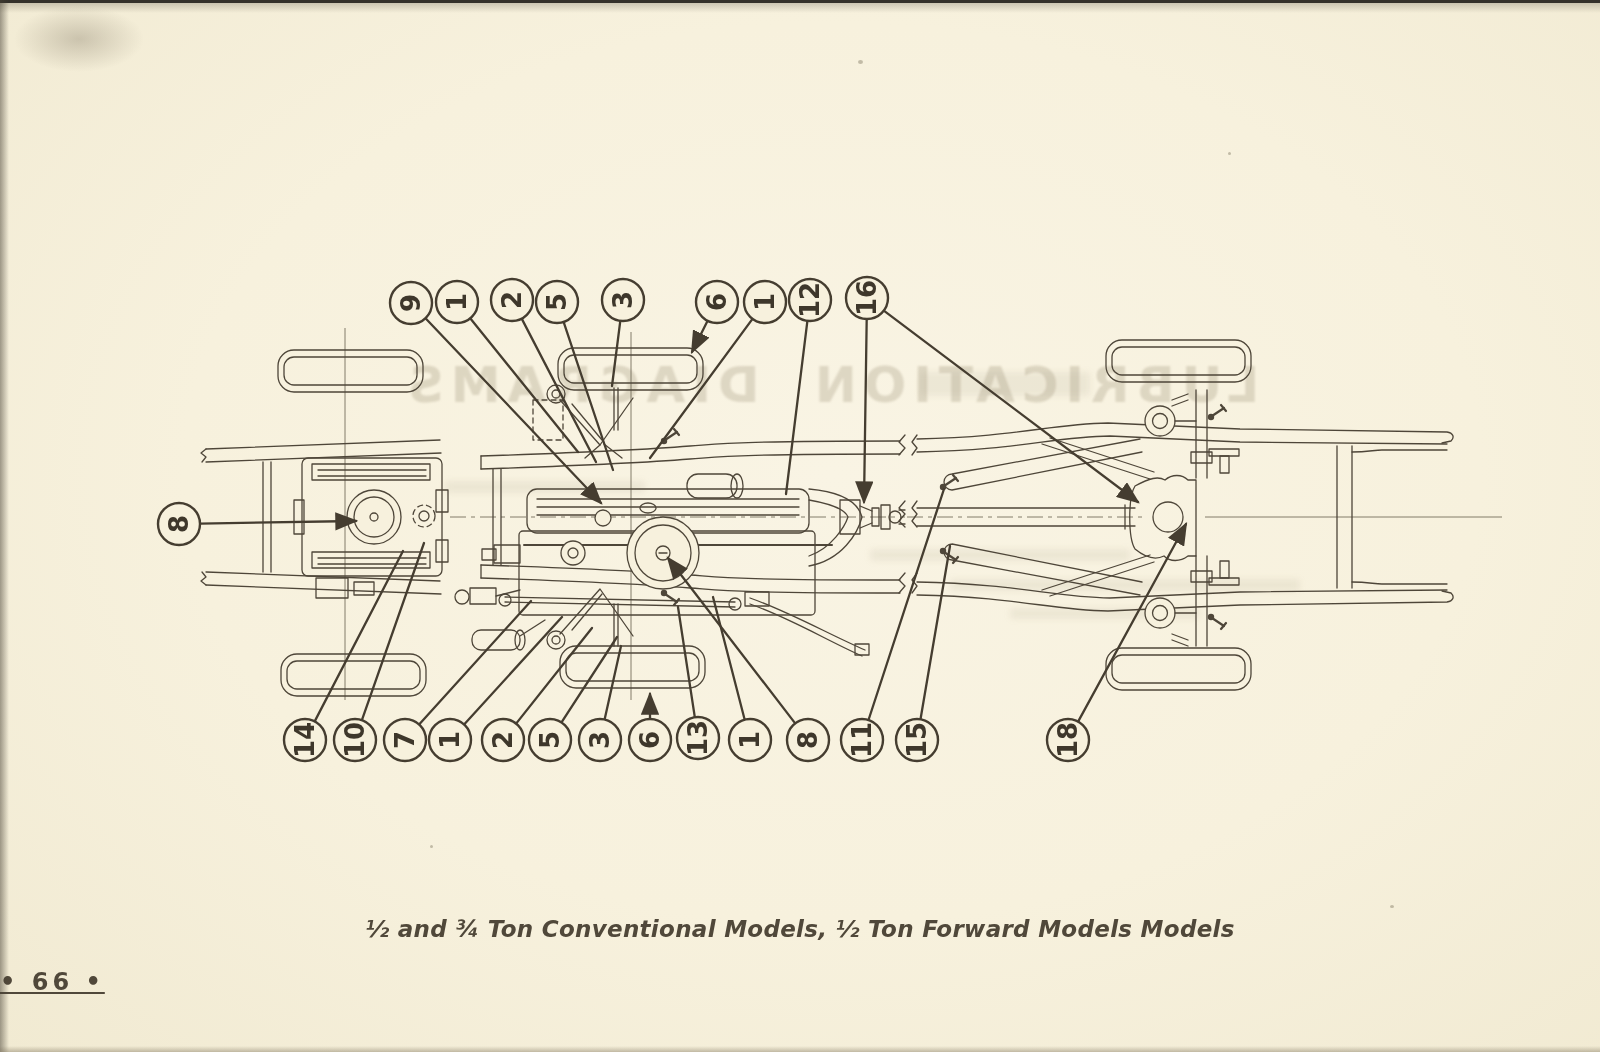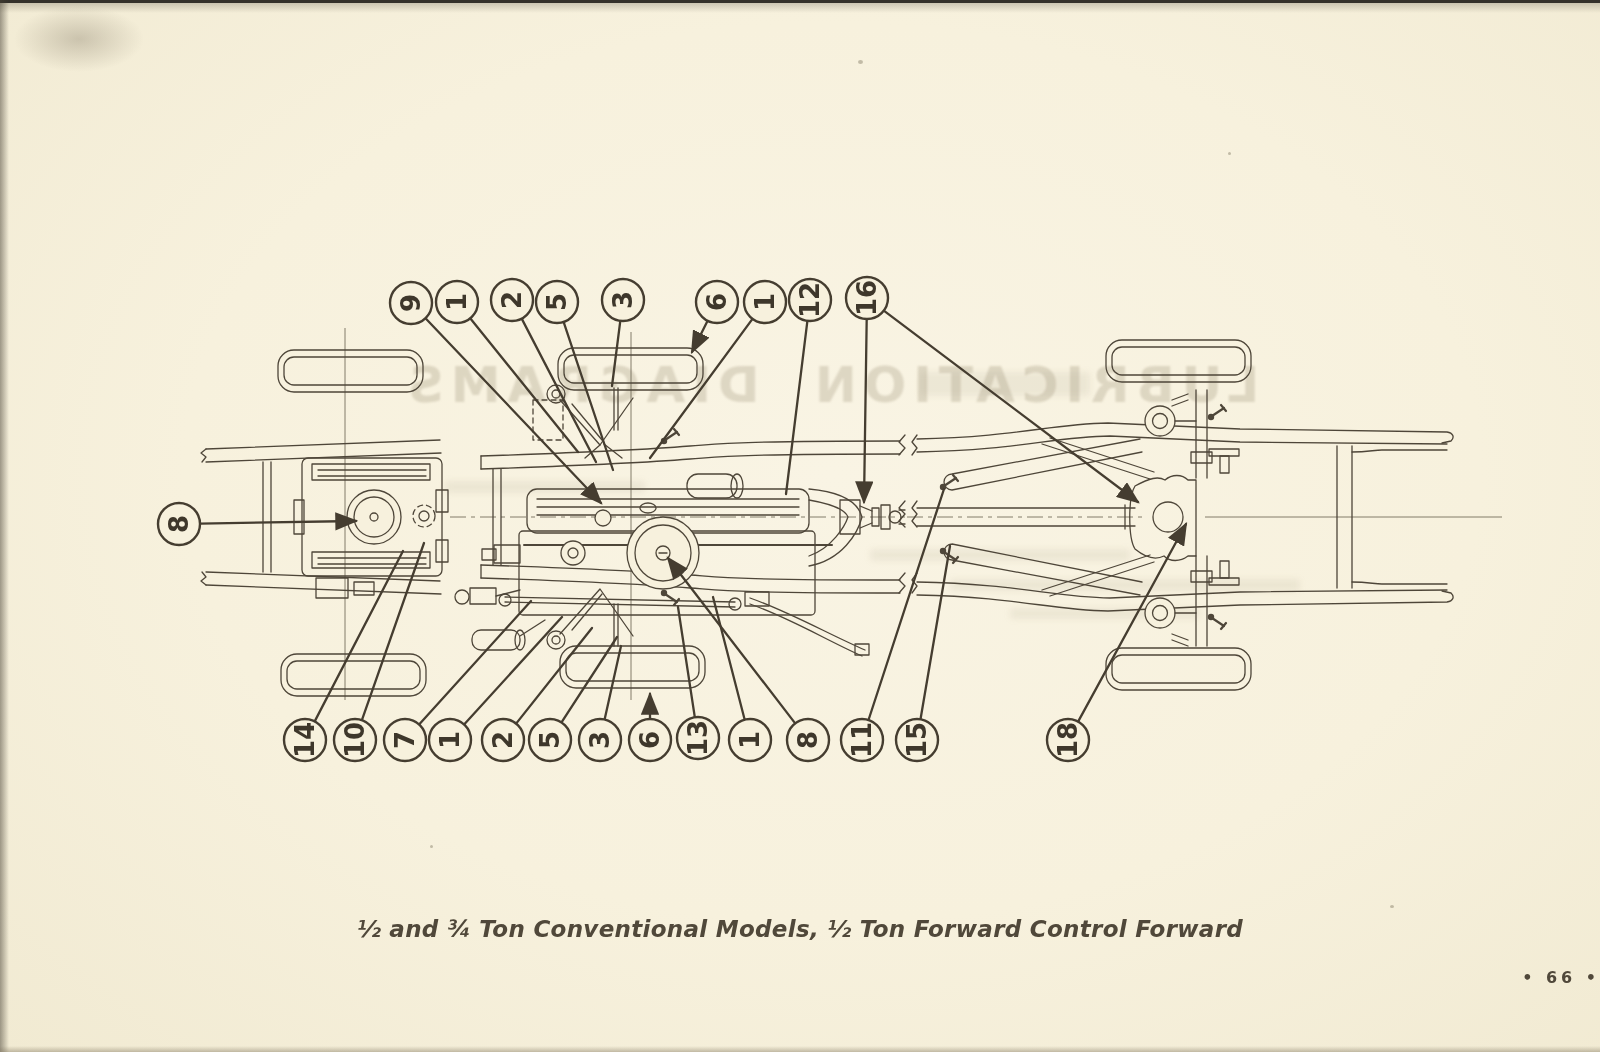--- a/index.html
+++ b/index.html
@@ -38,22 +38,22 @@
   .co-circle{fill:#f7f1dd;stroke:#453d30;stroke-width:2.4;}
   .co-text{font:700 26px "DejaVu Sans",sans-serif;fill:#3e372b;}
   .pin{stroke:#4e4639;stroke-width:2.2;fill:none;stroke-linecap:round;}
   .pin-dot{fill:#4e4639;stroke:none;}
   
   .caption{
     position:absolute;top:916px;left:0;width:1600px;text-align:center;
     font-style:italic;font-weight:700;font-size:23px;letter-spacing:.3px;color:#50483a;
   }
   .folio{
-    position:absolute;top:968px;left:0;width:1600px;text-align:right;
-    font-weight:700;font-size:16px;letter-spacing:4px;color:#50483a;
+    position:absolute;top:968px;left:0;width:1600px;text-align:left;
+    font-weight:700;font-size:24px;letter-spacing:4px;color:#50483a;text-decoration:underline;
   }
 </style>
 </head>
 <body>
 
 <div id="page">
 
   <div class="ghost-title">LUBRICATION DIAGRAMS</div>
   <div class="ghost-bar" style="left:920px;top:372px;width:170px;height:24px;"></div>
   <div class="ghost-bar" style="left:445px;top:481px;width:200px;height:12px;"></div>
@@ -363,21 +363,21 @@
           <text x="917" y="740" transform="rotate(-90 917 740)" text-anchor="middle" dy="0.36em" class="co-text">15</text>
         </g>
         <g>
           <line x1="1078.1" y1="721.6" x2="1186" y2="524" class="leader" marker-end="url(#arrow)"></line>
           <circle cx="1068" cy="740" r="21" class="co-circle"></circle>
           <text x="1068" y="740" transform="rotate(-90 1068 740)" text-anchor="middle" dy="0.36em" class="co-text">18</text>
         </g>
       </g>
   </svg>
 
-  <div class="caption">½ and ¾ Ton Conventional Models,  ½ Ton Forward Control Forward</div>
+  <div class="caption">½ and ¾ Ton Conventional Models,  ½ Ton Forward Models Models</div>
   <div class="folio">• 66 •</div>
 
   <div class="smudge"></div>
   <div class="speck" style="left:858px;top:60px;width:5px;height:4px;"></div>
   <div class="speck" style="left:1228px;top:152px;width:3px;height:3px;"></div>
   <div class="speck" style="left:430px;top:845px;width:3px;height:3px;"></div>
   <div class="speck" style="left:1390px;top:905px;width:4px;height:3px;"></div>
   <div class="edge-top"></div>
   <div class="edge-top-shadow"></div>
   <div class="edge-left"></div>

